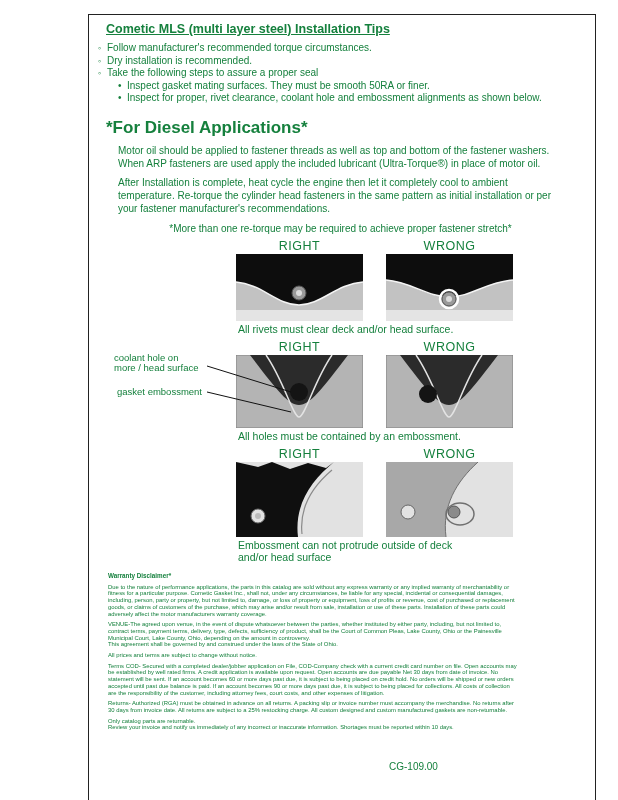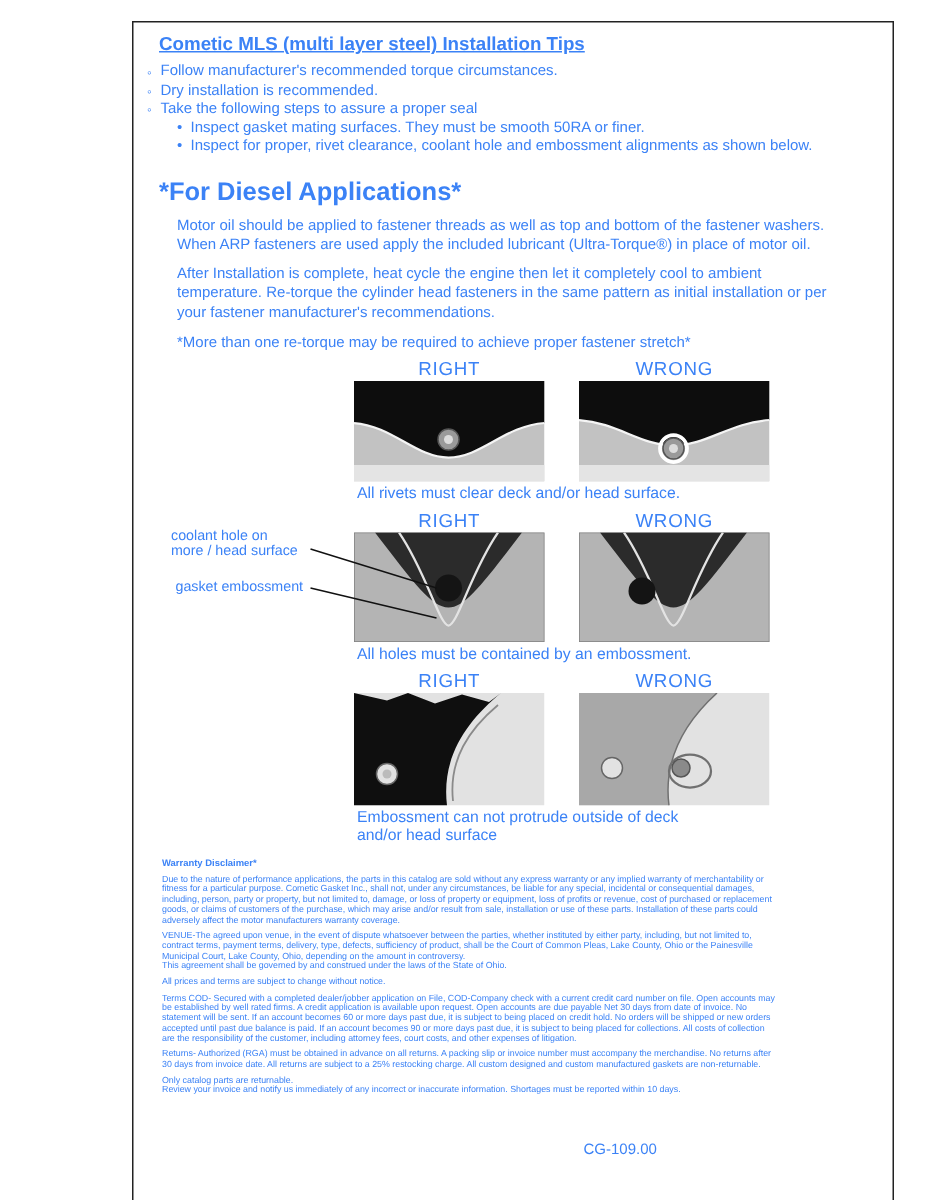--- a/index.html
+++ b/index.html
@@ -1,30 +1,30 @@
 <!DOCTYPE html>
 <html><head>
 <meta charset="utf-8">
 <style>
   html,body{margin:0;padding:0;background:#fff;}
   .page{position:relative;width:618px;height:800px;background:#fff;overflow:hidden;
-        font-family:"Liberation Sans",sans-serif;color:#3b82f6;}
+        font-family:"Liberation Sans",sans-serif;color:#15803d;}
   .frame{position:absolute;left:88px;top:14px;width:508px;height:786px;
          border-top:1px solid #222;border-left:1px solid #222;border-right:1px solid #222;box-sizing:border-box;}
   .title{margin:7px 0 0 17px;font-size:12.5px;font-weight:bold;text-decoration:underline;}
   ul{list-style:none;margin:0;padding:0;}
   .bullets{margin:6px 0 0 9px;font-size:10px;}
   .bullets li{display:flex;line-height:12.5px;}
   .m1{width:9px;font-size:9px;flex:0 0 auto;}
   .subbullets{margin:0 0 0 29px;font-size:10px;}
   .subbullets li{display:flex;line-height:12.5px;}
   .m2{width:9px;flex:0 0 auto;}
   .diesel-heading{margin:13px 0 0 17px;font-size:17px;font-weight:bold;}
   .body{margin:6px 17px 0 29px;font-size:10px;line-height:13px;width:445px;}
-  .note{margin-top:7px;}
+  .note{margin-top:7px;text-align:center;}
   .figures{margin-top:4px;}
   .fig-row{margin-bottom:2px;}
   .labels{margin-left:147px;width:277px;display:flex;gap:23px;}
   .labels span{width:127px;text-align:center;font-size:12.5px;letter-spacing:.5px;}
   .images{margin-left:147px;width:277px;display:flex;gap:23px;margin-top:1px;}
   .fig-img{display:block;}
   .caption{margin:2px 0 5px 149px;font-size:10.5px;white-space:pre-line;}
   .row2{position:relative;}
   .pt-label{position:absolute;font-size:9.5px;line-height:10.5px;white-space:pre-line;}
   .pt-1{left:25px;top:13px;width:100px;}

